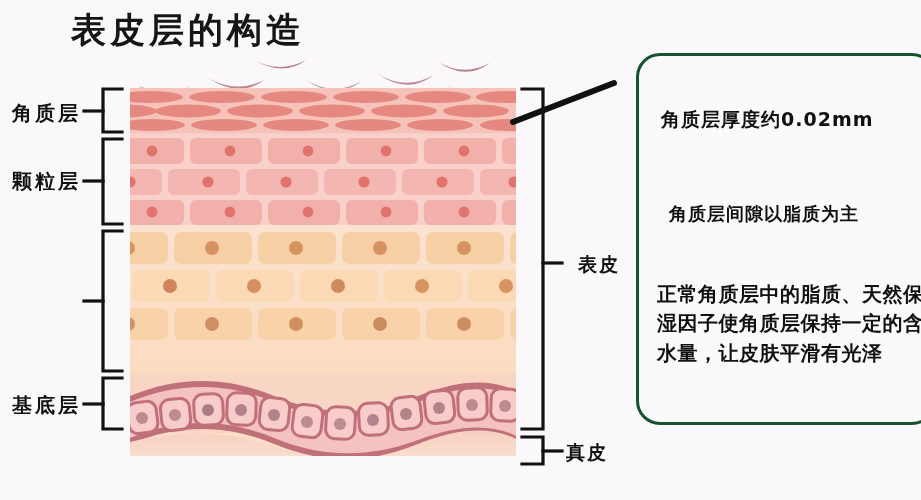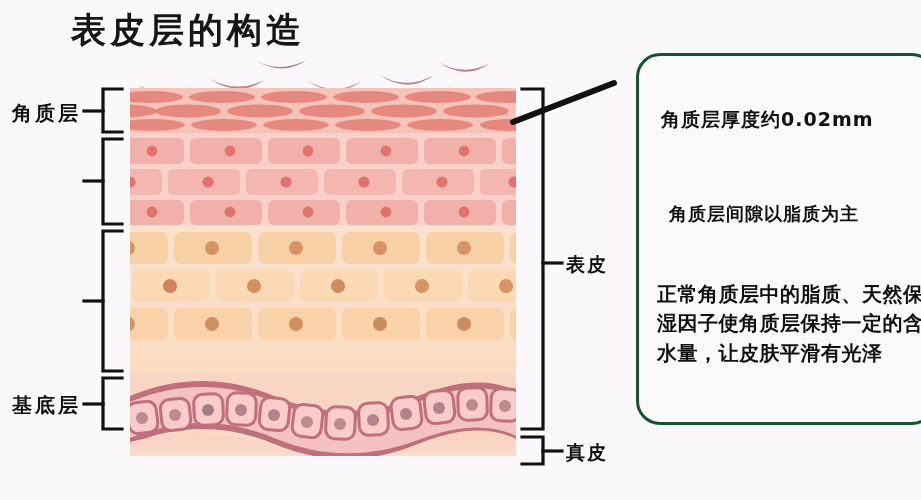--- a/index.html
+++ b/index.html
@@ -297,20 +297,21 @@
       </g>
 
       <g>
         <path d="M0 392 C48 380 96 380 144 396 C192 414 240 414 288 394 C330 377 362 377 386 389
                  L386 406 L0 406 Z" fill="url(#gDermis)"></path>
       </g>
     </svg>
   </div>
 
   <div class="layer-label" style="left:12px; top:100px;">角质层</div>
+  <div class="layer-label" style="left:12px; top:168px;">颗粒层</div>
   <div class="layer-label" style="left:12px; top:392px;text-align:center;">基底层</div>
 
   <svg class="brackets-svg" width="921" height="500">
     <g stroke="#121212" stroke-width="3.2" fill="none" stroke-linecap="square">
 
       <path d="M122 89 L103 89 L103 132 L122 132"></path>
       <path d="M103 111 L84 111"></path>
 
       <path d="M122 139 L103 139 L103 224 L122 224"></path>
       <path d="M103 181 L84 181"></path>
@@ -329,21 +330,21 @@
 
       <path d="M522 437 L543 437 L543 464 L522 464"></path>
       <path d="M543 451 L562 451"></path>
     </g>
 
     <g stroke="#111" stroke-width="6" stroke-linecap="round" fill="none">
       <path d="M513 122 L614 83"></path>
     </g>
   </svg>
 
-  <div class="side-label" style="left:566px; top:252px;">表皮</div>
+  <div class="side-label" style="left:578px; top:252px;">表皮</div>
   <div class="side-label" style="left:566px; top:440px;">真皮</div>
 
   <div class="callout">
     <div class="callout-text" id="callout-line-1">角质层厚度约0.02mm</div>
     <div class="callout-text" id="callout-line-2">角质层间隙以脂质为主</div>
     <div class="callout-text" id="callout-line-3">正常角质层中的脂质、天然保湿因子使角质层保持一定的含水量，让皮肤平滑有光泽</div>
   </div>
 
 </div>
 

